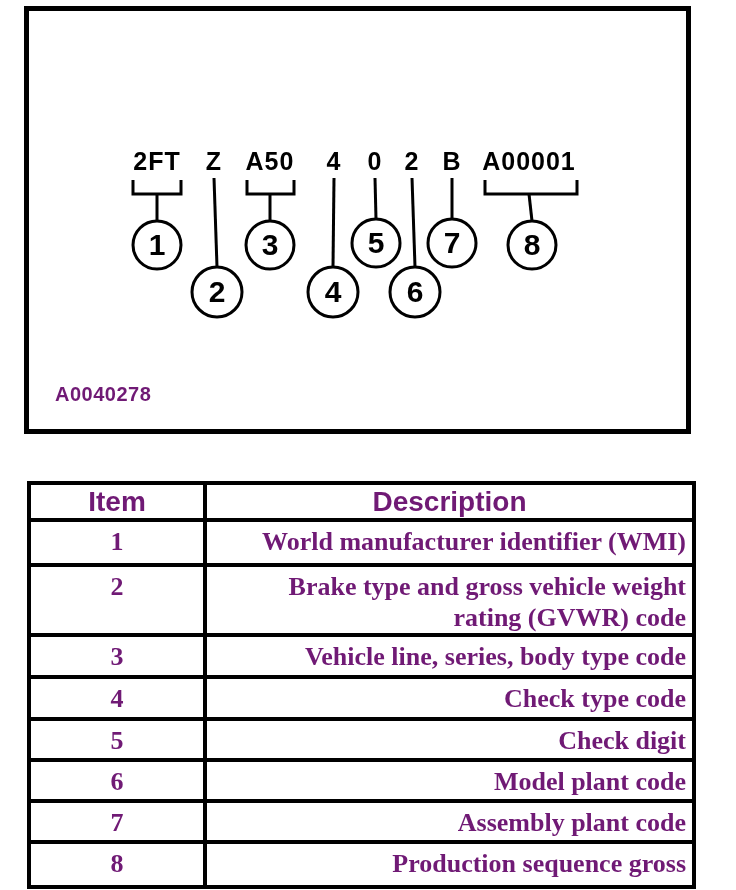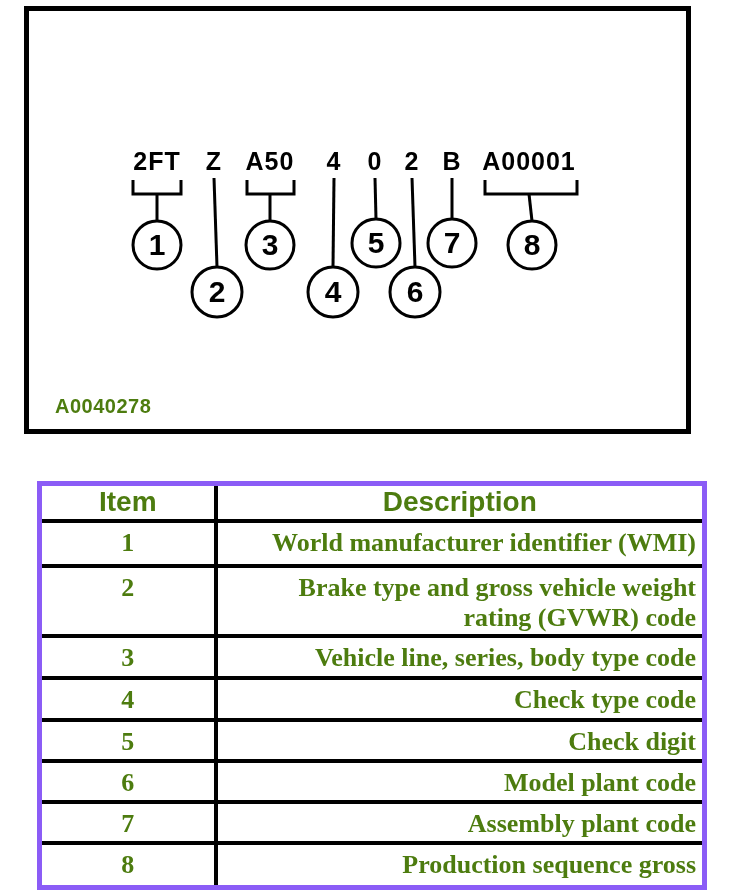--- a/index.html
+++ b/index.html
@@ -5,21 +5,21 @@
   html, body {
     margin: 0;
     padding: 0;
     background: #ffffff;
   }
   .canvas {
     position: relative;
     width: 736px;
     height: 890px;
     background: #ffffff;
-    color: #4d7c0f;
+    color: #701a75;
     font-family: "Liberation Sans", sans-serif;
     overflow: hidden;
   }
   .diagram-box {
     position: absolute;
     left: 24px;
     top: 6px;
     width: 667px;
     height: 428px;
     border: 5px solid #000000;
@@ -34,39 +34,37 @@
     height: 418px;
   }
   .figure-id {
     position: absolute;
     left: 26px;
     top: 372px;
     font-family: "Liberation Sans", sans-serif;
     font-weight: bold;
     font-size: 20px;
     letter-spacing: 0.5px;
-    margin-top: 12px;
   }
   table.desc-table {
     position: absolute;
     left: 27px;
     top: 481px;
     width: 665px;
     border-collapse: collapse;
     table-layout: fixed;
     background: #ffffff;
   }
   table.desc-table th,
   table.desc-table td {
     border: 4px solid #000000;
     box-sizing: border-box;
   }
   table.desc-table {
-    border: 5px solid #8b5cf6;
-    margin-left: 10px;
+    border: 3px solid #8b5cf6;
   }
   th.col-item { width: 176px; }
   th.col-desc { width: 489px; }
   table.desc-table th {
     font-family: "Liberation Sans", sans-serif;
     font-weight: bold;
     font-size: 28px;
     text-align: center;
     vertical-align: middle;
     height: 37px;

